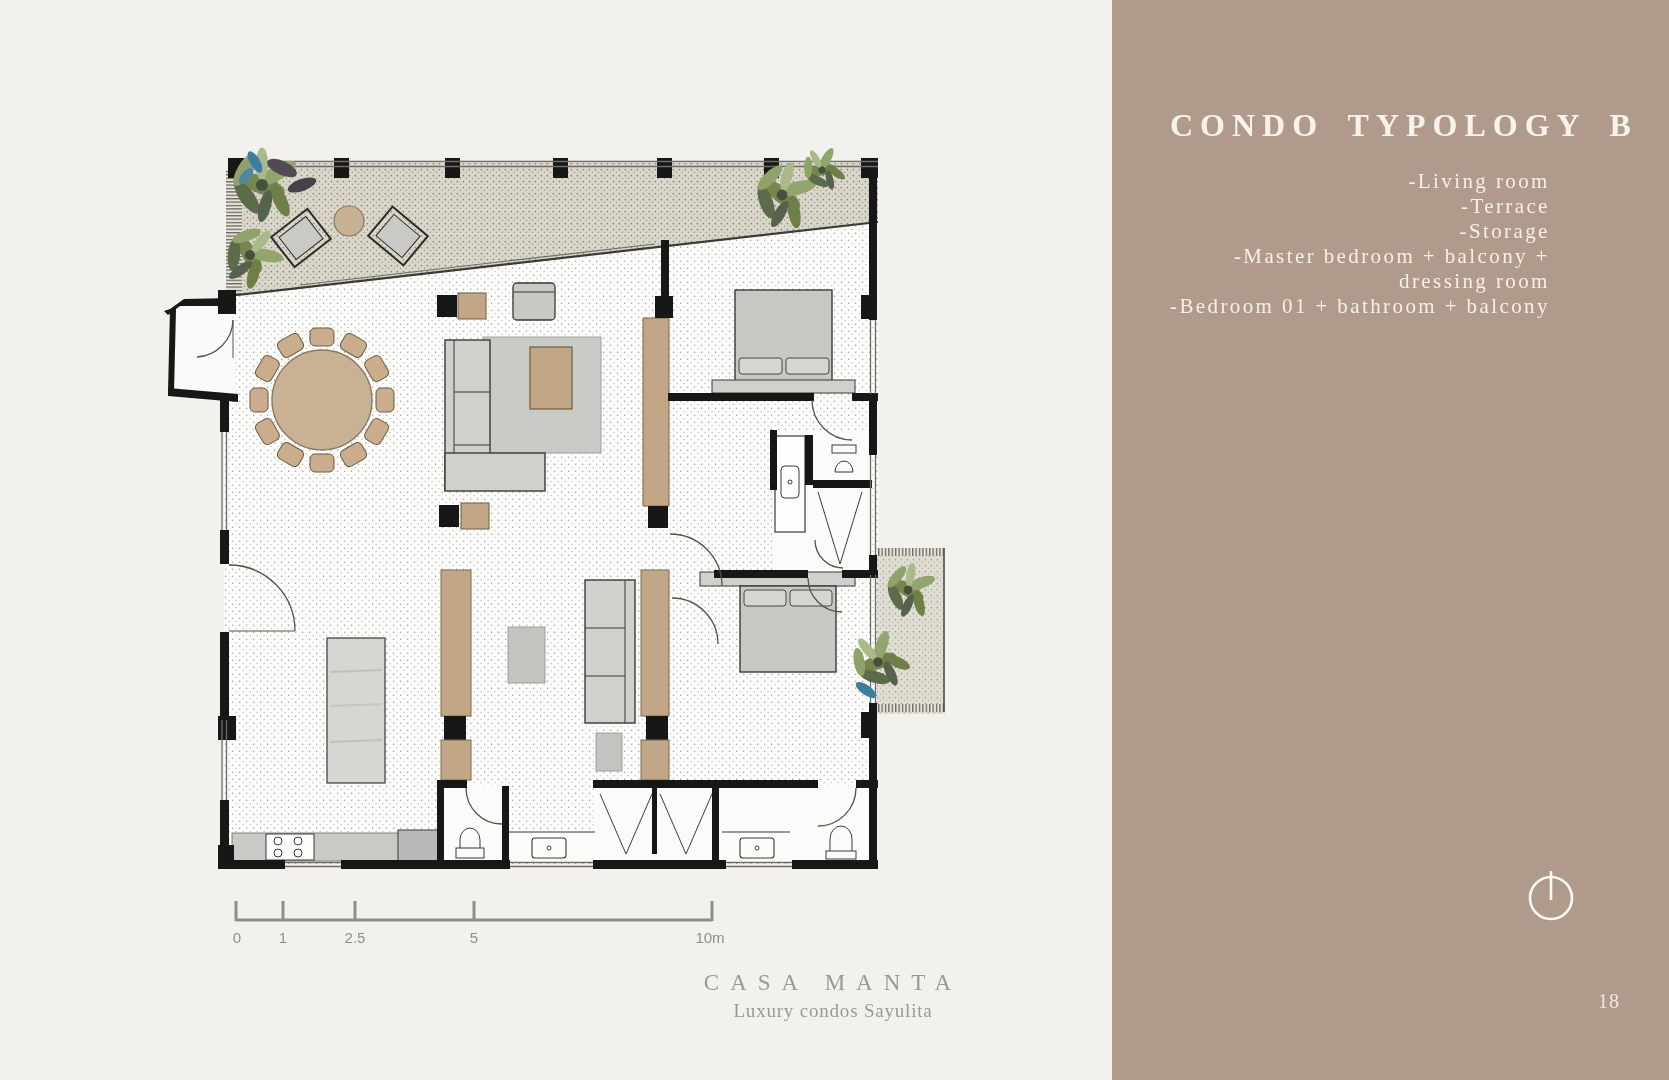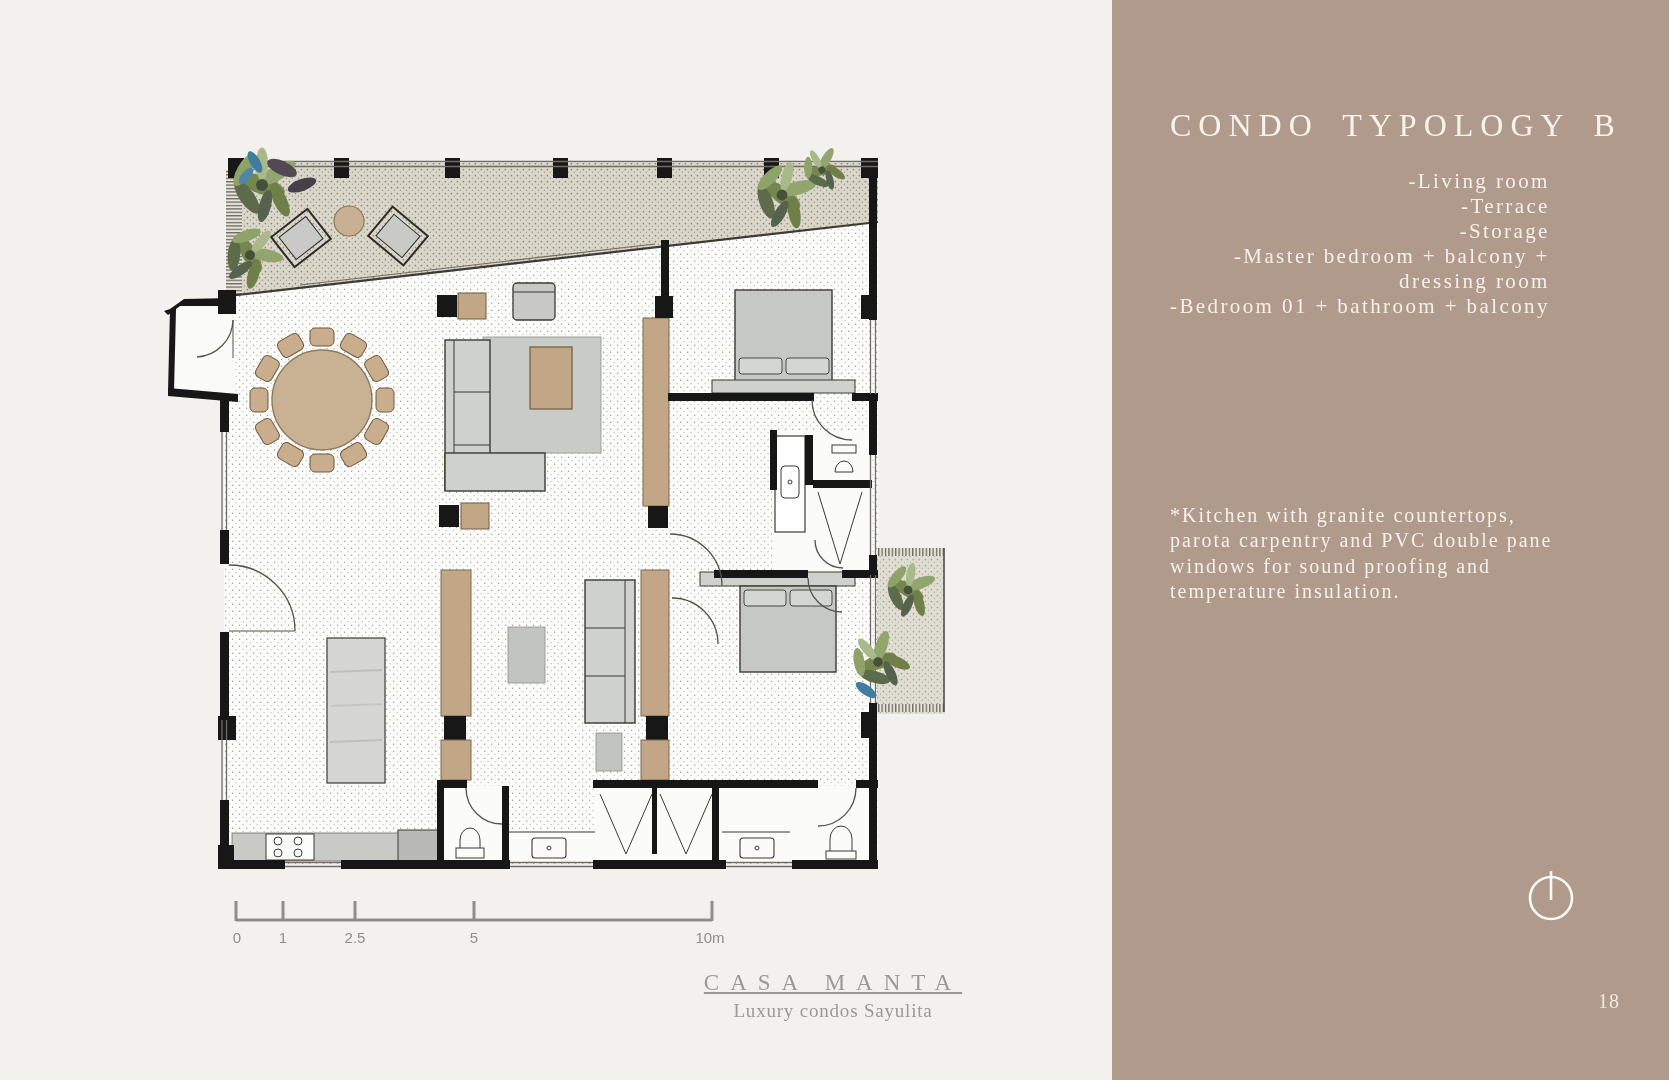--- a/index.html
+++ b/index.html
@@ -2,25 +2,25 @@
 <html><head>
 <meta charset="utf-8">
 <style>
   html,body{margin:0;padding:0;}
   body{width:1669px;height:1080px;position:relative;overflow:hidden;
        font-family:"Liberation Serif",serif;background:#f2f1ee;}
   .stage{position:absolute;left:0;top:0;width:1669px;height:1080px;}
   .plan-area{position:absolute;left:0;top:0;width:1112px;height:1080px;background:#f2f1ee;}
   .plan-svg{position:absolute;left:0;top:0;}
   .brand{position:absolute;left:833px;top:970px;transform:translateX(-50%);
-         font-size:23px;letter-spacing:11px;color:#9a9a95;white-space:nowrap;text-decoration:underline;}
+         font-size:23px;letter-spacing:11px;color:#9a9a95;white-space:nowrap;}
   .brand-sub{position:absolute;left:833px;top:1000px;transform:translateX(-50%);
          font-size:19px;letter-spacing:0.8px;color:#9a9a95;white-space:nowrap;text-align:right;}
   .panel{position:absolute;left:1112px;top:0;width:557px;height:1080px;background:#b09a8b;}
-  .panel-title{position:absolute;left:58px;top:107px;font-size:32px;font-weight:normal;
+  .panel-title{position:absolute;left:58px;top:107px;font-size:32px;font-weight:bold;
          letter-spacing:7px;word-spacing:9px;color:#f7f3ec;white-space:nowrap;}
   .rooms{position:absolute;left:58px;top:169px;text-align:right;}
   .rooms div{font-size:21px;letter-spacing:2.4px;line-height:24.9px;color:#f5f0e9;white-space:pre;}
   .note{position:absolute;left:58px;top:503px;}
   .note div{font-size:20px;letter-spacing:2px;line-height:25.3px;color:#f5f0e9;white-space:pre;}
   .compass{position:absolute;left:1515px;top:860px;width:80px;height:80px;}
   .page-num{position:absolute;left:1598px;top:990px;font-size:20px;letter-spacing:1px;color:#efe9e0;}
 </style>
 </head>
 <body>
@@ -331,26 +331,20 @@
 
     <div class="rooms">
       <div>-Living room</div>
       <div>-Terrace</div>
       <div>-Storage</div>
       <div>-Master bedroom + balcony +</div>
       <div> dressing room</div>
       <div>-Bedroom 01 + bathroom + balcony</div>
     </div>
 
-    <div class="note">
-      <div>*Kitchen with granite countertops,</div>
-      <div>parota carpentry and PVC double pane</div>
-      <div>windows for sound proofing and</div>
-      <div>temperature insulation.</div>
-    </div>
   </div>
 
   <svg class="compass" viewBox="0 0 80 80">
     <circle cx="36" cy="38" r="21" fill="none" stroke="#fcfaf5" stroke-width="2.6"></circle>
     <line x1="36" y1="11" x2="36" y2="40" stroke="#fcfaf5" stroke-width="2.6"></line>
   </svg>
 
   <div class="page-num">18</div>
 </div>
 

